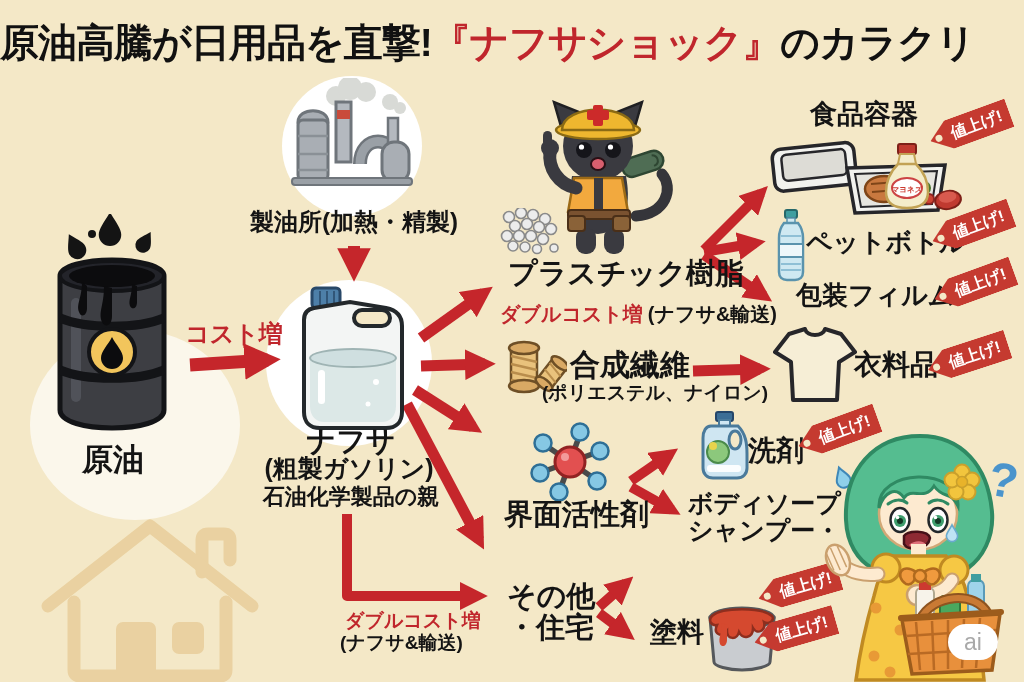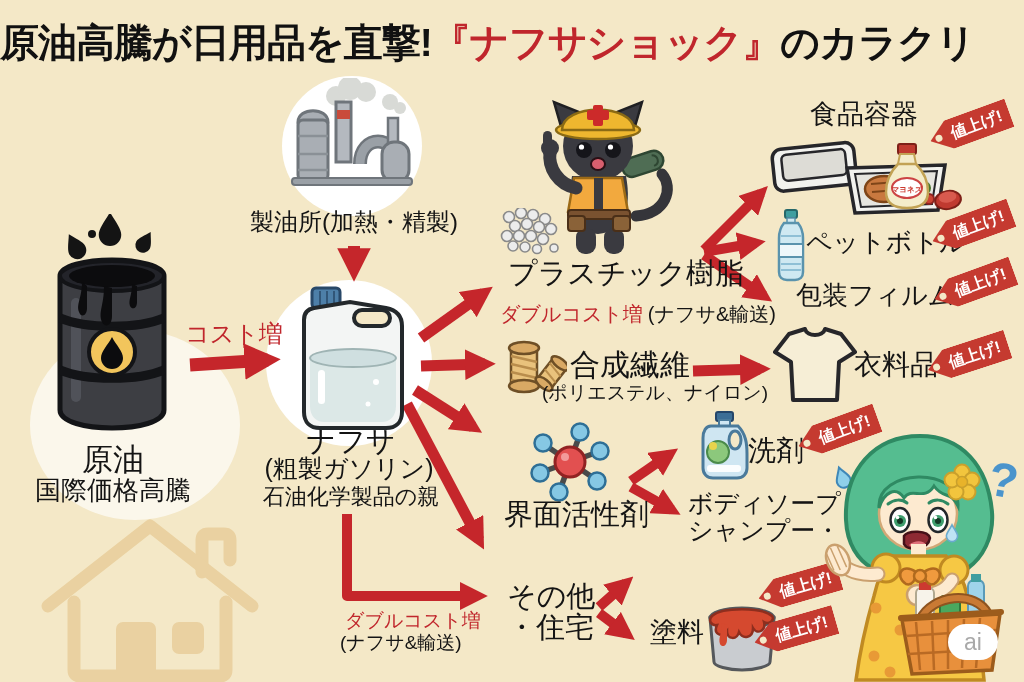--- a/index.html
+++ b/index.html
@@ -1,19 +1,19 @@
 <!DOCTYPE html>
 <html><head>
 <meta charset="utf-8">
 <style>
   html,body{margin:0;padding:0;}
   body{font-family:"Liberation Sans","DejaVu Sans",sans-serif;}
   #stage{position:relative;width:1024px;height:682px;background:#f4e8c7;overflow:hidden;}
   .abs{position:absolute;}
-  .t{position:absolute;font-weight:400;color:#141414;line-height:1.06;white-space:nowrap;}
+  .t{position:absolute;font-weight:700;color:#141414;line-height:1.06;white-space:nowrap;}
   .ctr{transform:translateX(-50%);text-align:left;}
   .red{color:#c0262c;}
   .title{position:absolute;left:0;top:16px;width:1024px;font-size:39px;font-weight:900;letter-spacing:-1px;color:#111;white-space:nowrap;}
   .halo{position:absolute;background:#fff;border-radius:50%;}
   .tag{position:absolute;height:30px;width:84px;background:#c53a30;color:#fff;font-weight:800;font-size:16px;display:flex;align-items:center;justify-content:center;padding-left:14px;box-sizing:border-box;clip-path:polygon(0 50%,20px 0,100% 0,100% 100%,20px 100%);white-space:nowrap;}
   .tag::before{content:"";position:absolute;left:9px;top:50%;transform:translate(-50%,-50%);width:7px;height:7px;background:#f4e8c7;border-radius:50%;}
   .ai-badge{position:absolute;left:948px;top:624px;width:50px;height:36px;background:#fff;border-radius:18px;display:flex;align-items:center;justify-content:center;font-size:23px;font-weight:400;color:#a9a9a9;}
 </style>
 </head>
 <body>
@@ -76,21 +76,20 @@
     <path d="M14,156 C40,167 92,167 118,156" stroke="#131417" stroke-width="9" fill="none"></path>
     <ellipse cx="66" cy="62" rx="52" ry="15" fill="#23242a" stroke="#131417" stroke-width="4"></ellipse>
     <ellipse cx="66" cy="62" rx="43" ry="11" fill="#0c0c0e"></ellipse>
     <path d="M36,68 C36,84 30,90 33,98 C35,104 41,102 41,94 L41,72 z" fill="#0c0c0e"></path>
     <path d="M58,72 C58,92 52,98 56,108 C59,114 66,112 66,102 L66,74 z" fill="#0c0c0e"></path>
     <path d="M86,70 C86,82 82,86 84,92 C86,96 91,95 91,88 L91,72 z" fill="#0c0c0e"></path>
     <circle cx="66" cy="138" r="23" fill="#f2c55c" stroke="#131417" stroke-width="4"></circle>
     <path d="M66,123 C70,131 77,137 77,144 a11,11 0 1 1 -22,0 C55,137 62,131 66,123 z" fill="#0c0c0e"></path>
   </svg>
   <div class="t ctr" style="left:113px;top:444px;font-size:31px">原油</div>
-  <div class="t ctr" style="left:113px;top:477px;font-size:26px">国際価格高騰</div>
   <div class="t ctr red" style="left:234px;top:321px;font-size:24px">コスト増</div>
 
   <svg class="abs" style="left:284px;top:78px" width="136" height="136" viewBox="0 0 136 136">
     <g fill="#d8dad6">
       <circle cx="52" cy="18" r="10"></circle>
         <circle cx="66" cy="10" r="12"></circle>
         <circle cx="82" cy="14" r="10"></circle>
         <circle cx="106" cy="24" r="8"></circle>
         <circle cx="116" cy="30" r="6"></circle>
     </g>

